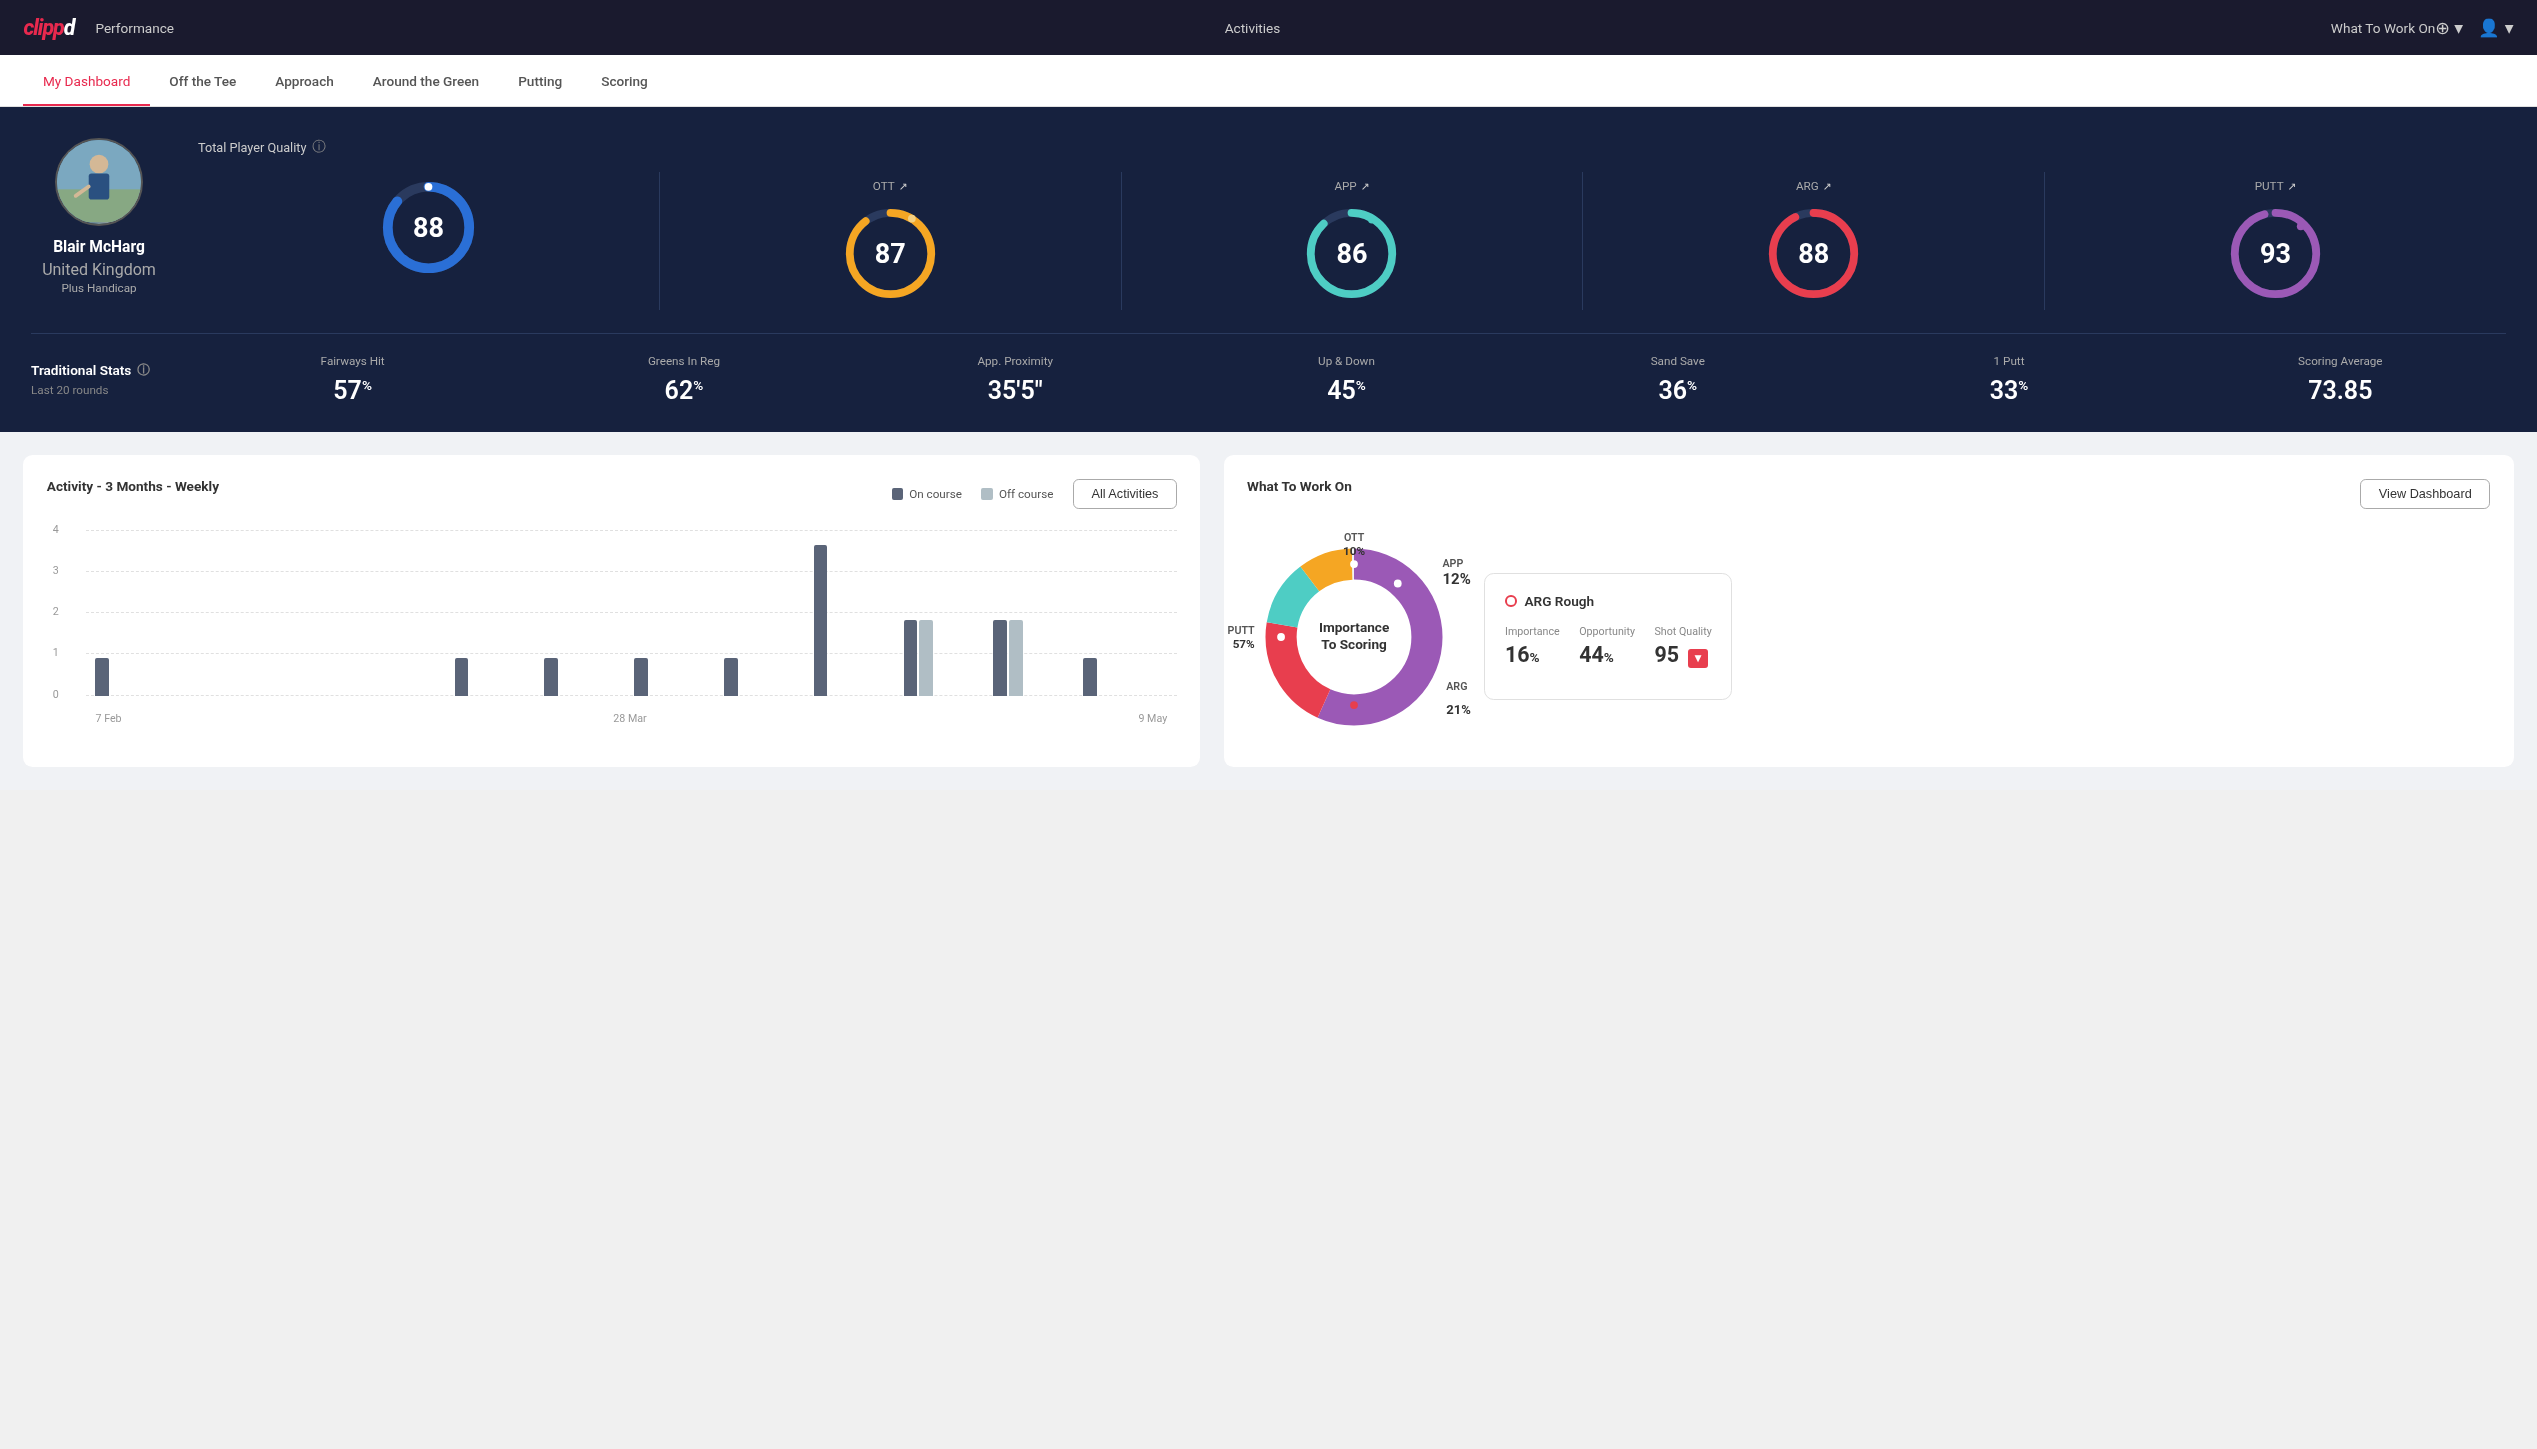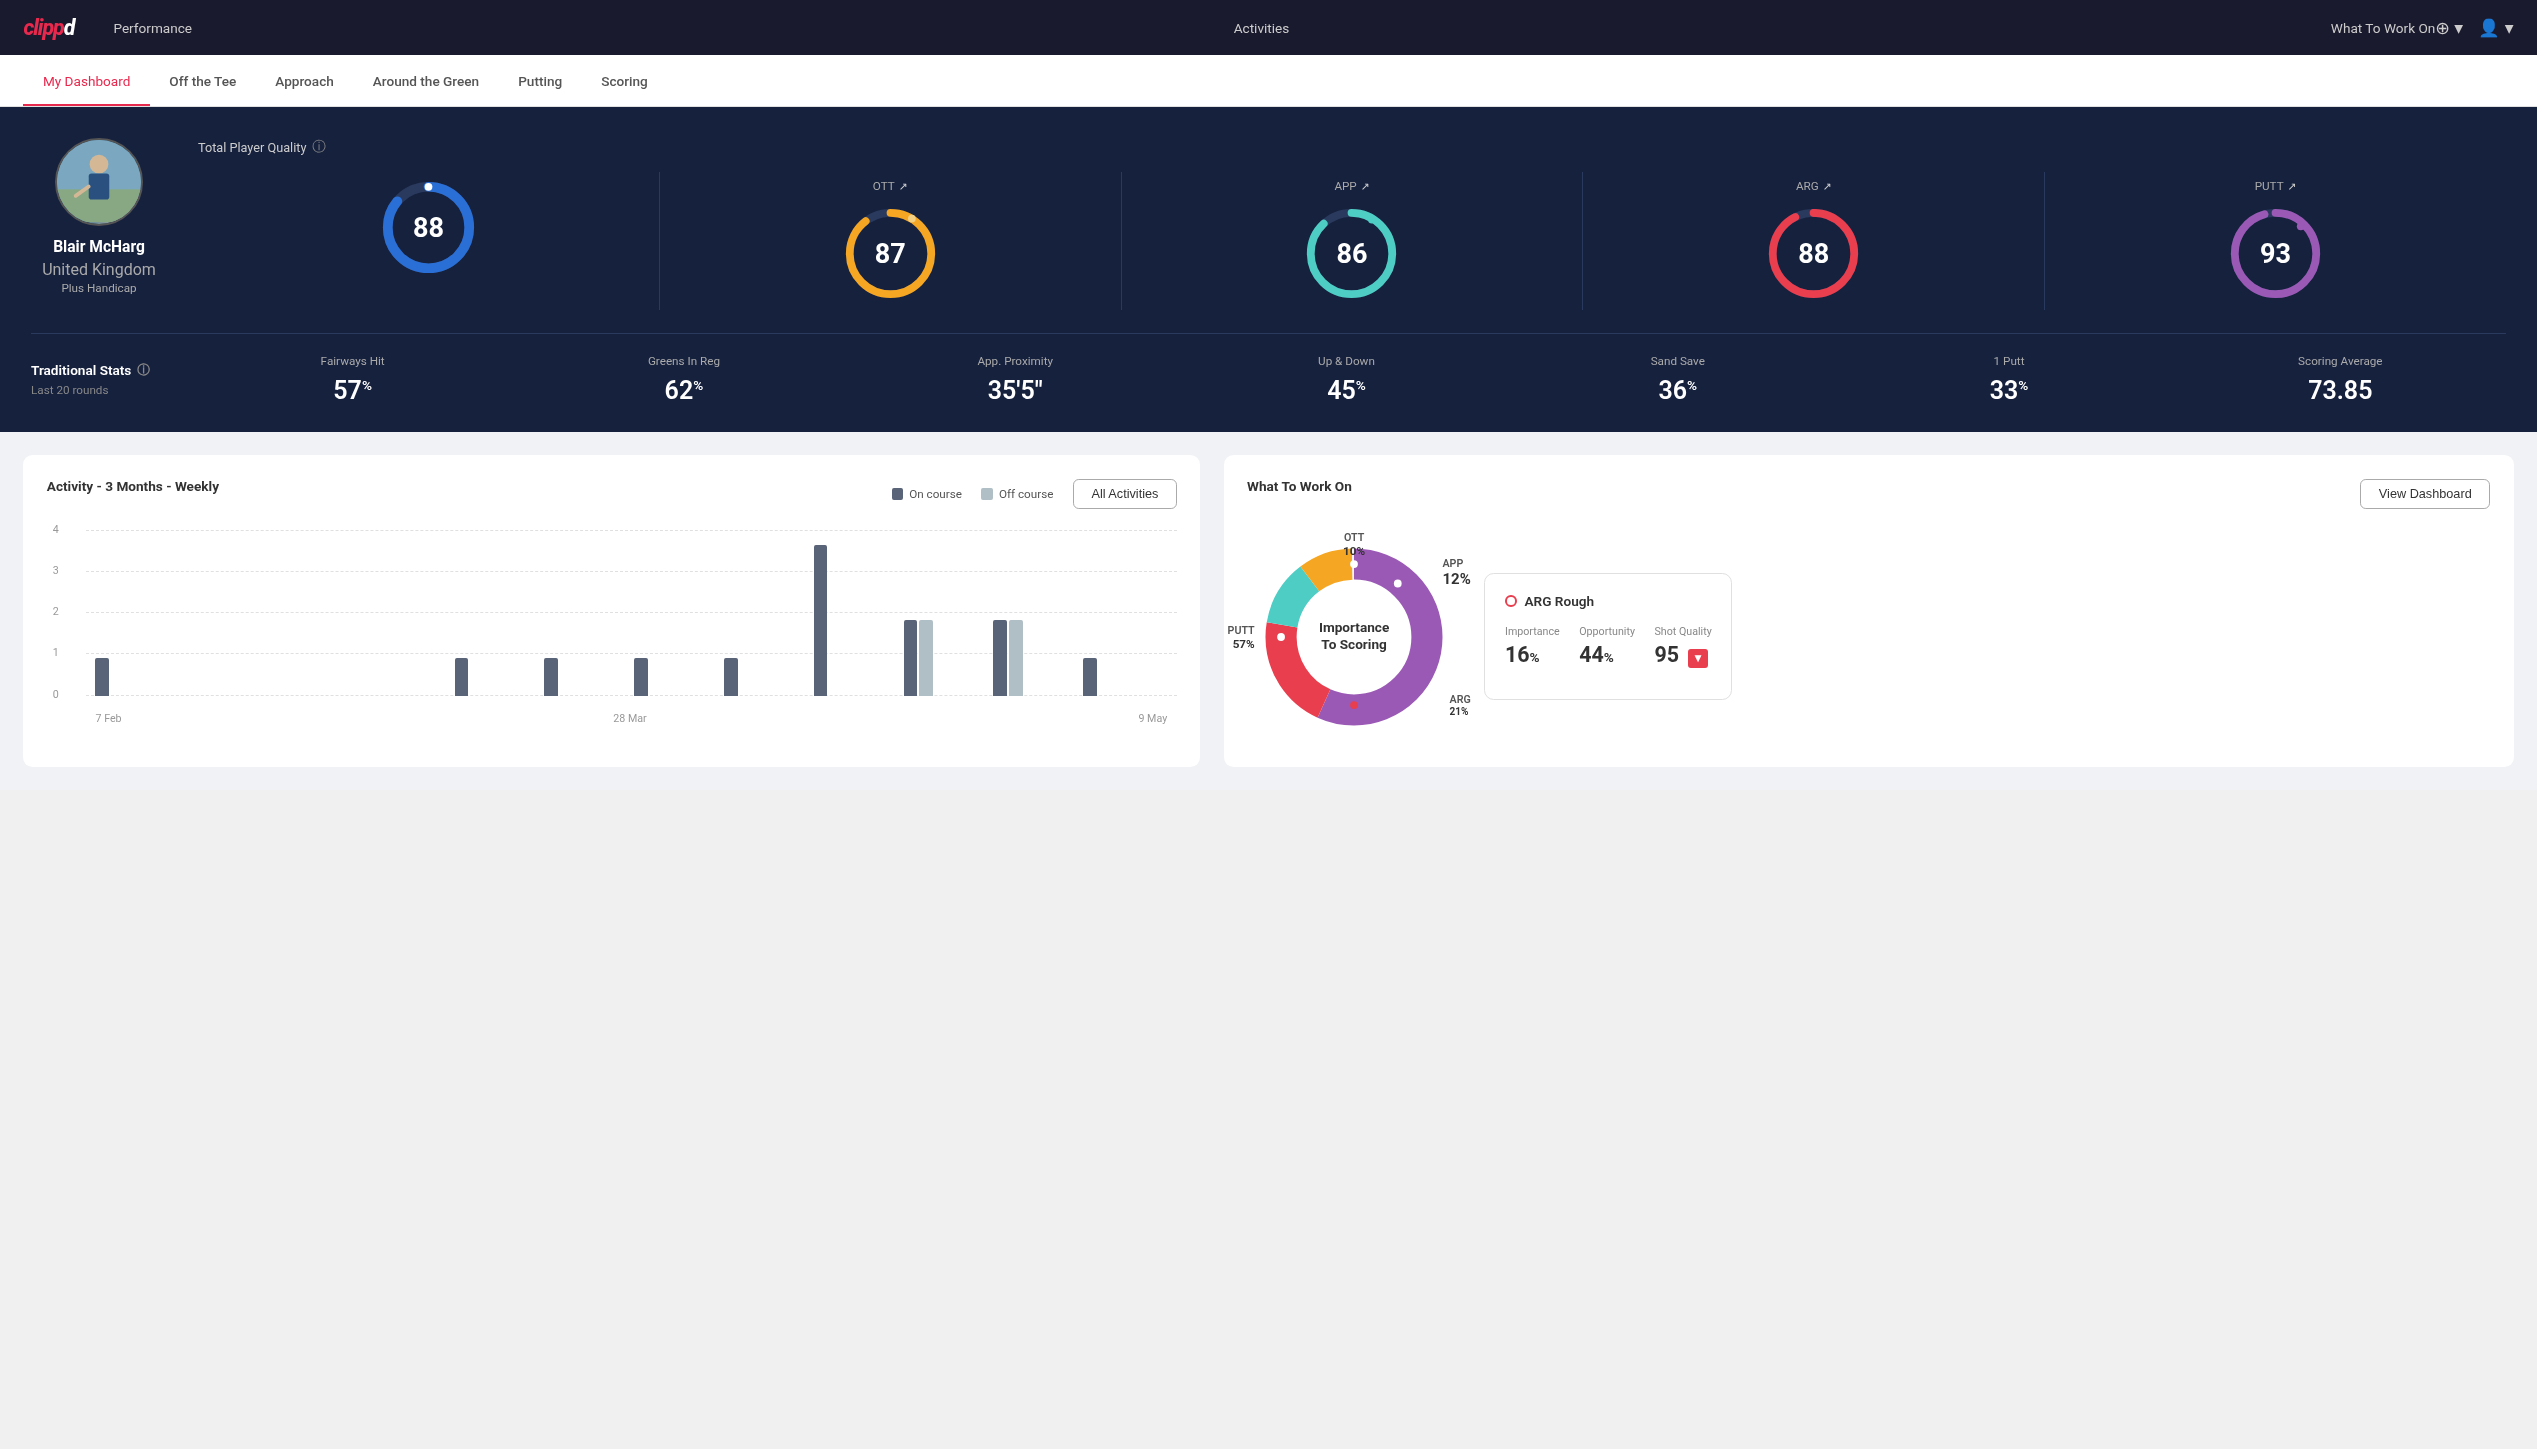--- a/index.html
+++ b/index.html
@@ -10,21 +10,21 @@
       background: #1a1a2e;
       display: flex;
       align-items: center;
       padding: 0 23.4px;
       height: 55px;
     }
     .logo {
       color: #e8294e;
       font-size: 21.4px;
       font-weight: 800;
-      margin-right: 39px;
+      margin-right: 21px;
       font-style: italic;
       letter-spacing: -1px;
     }
     .logo span { color: #fff; }
     .nav-links { display: flex; gap: 27px; flex: 1; justify-content: space-between; }
     .nav-link {
       color: #ccc;
       font-size: 13.6px;
       cursor: pointer;
       display: flex;
@@ -534,21 +534,21 @@
         <div style="position:absolute;top:1.9px;left:50%;transform:translateX(-50%);text-align:center;">
           <div style="font-size:10.7px;color:#555;font-weight:600;">OTT</div>
           <div style="font-size:11.7px;color:#333;font-weight:700;">10%</div>
         </div>
         <div style="position:absolute;top:27px;right:-9.7px;text-align:left;">
           <div style="font-size:10.7px;color:#555;font-weight:600;">APP</div>
           <div style="font-size:15px;color:#333;font-weight:700;">12%</div>
         </div>
         <div style="position:absolute;bottom:27px;right:-9.7px;text-align:left;">
           <div style="font-size:10.7px;color:#555;font-weight:600;">ARG</div>
-          <div style="font-size:10px;color:#333;font-weight:700;">21%</div>
+          <div style="font-size:13px;color:#333;font-weight:700;margin-top:9px;">21%</div>
         </div>
         <div style="position:absolute;top:50%;left:-19.5px;transform:translateY(-50%);text-align:right;">
           <div style="font-size:10.7px;color:#555;font-weight:600;">PUTT</div>
           <div style="font-size:11.7px;color:#333;font-weight:700;">57%</div>
         </div>
         
         <svg style="position:absolute;top:0;left:0;width:214px;height:214px;pointer-events:none;" viewBox="0 0 220 220">
           <circle cx="110" cy="35" r="4" fill="#fff"></circle>
           <circle cx="155" cy="55" r="4" fill="#fff"></circle>
           <circle cx="110" cy="180" r="4" fill="#e83e4e"></circle>

